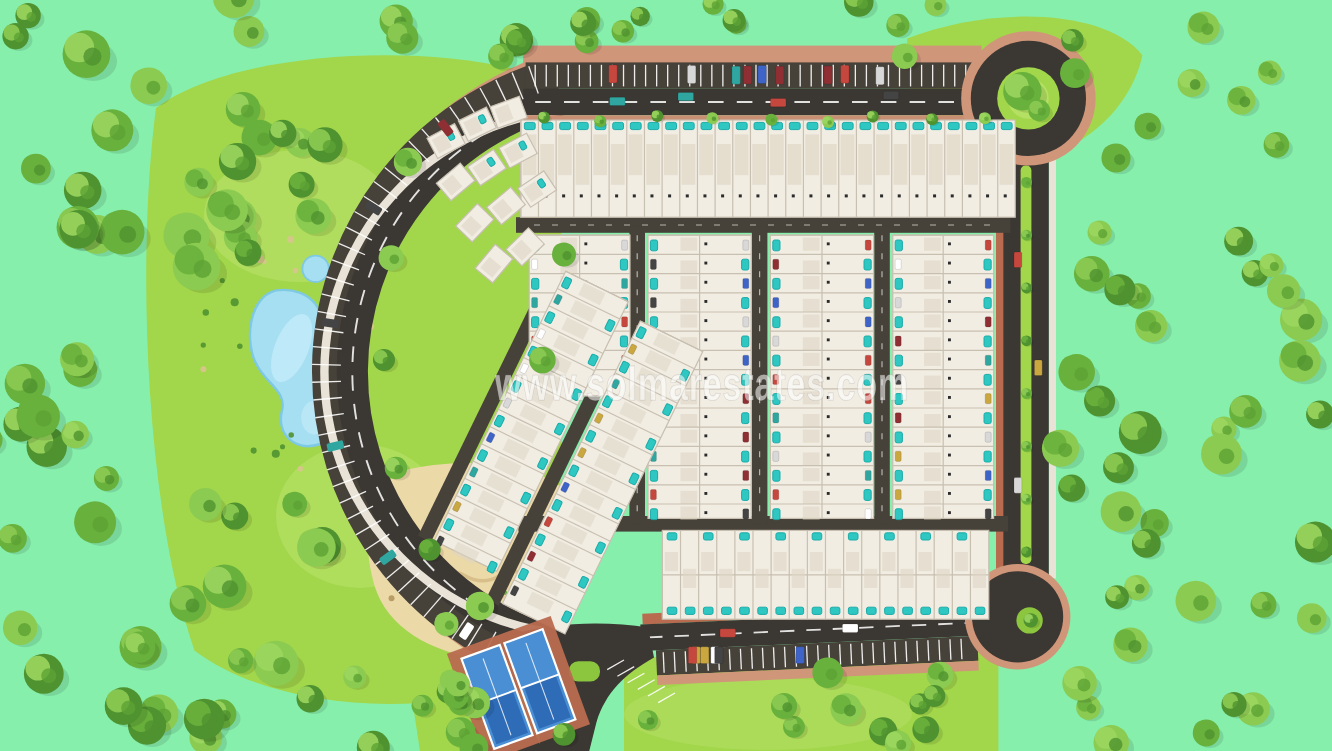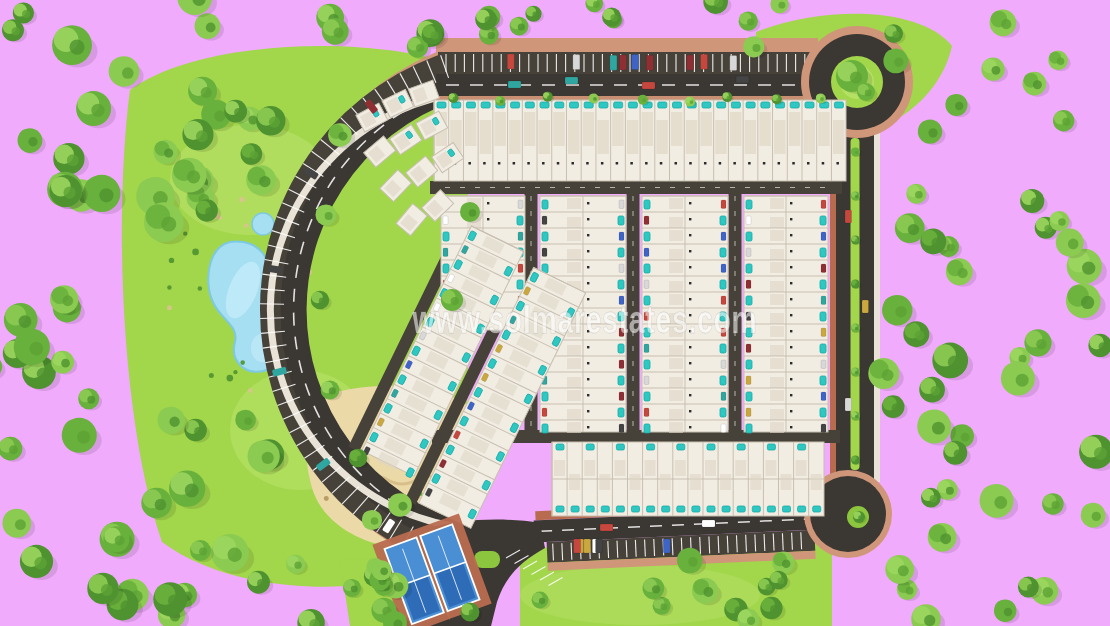--- a/index.html
+++ b/index.html
@@ -1,16 +1,16 @@
 <!DOCTYPE html>
 <html><head>
 <meta charset="utf-8">
 <style>
   html,body{margin:0;padding:0;background:#fff;}
-  .stage{position:relative;width:1110px;height:626px;background:#f0abfc;overflow:hidden;
+  .stage{position:relative;width:1110px;height:626px;background:#86efac;overflow:hidden;
          font-family:"Liberation Sans",sans-serif;}
   svg{display:block}
   .watermark-text{
     font-family:"Liberation Sans",sans-serif;
     font-weight:bold;
     font-size:39px;
     letter-spacing:1px;
     fill:#ffffff;
     fill-opacity:0.55;
     stroke:#8a8a8a;

